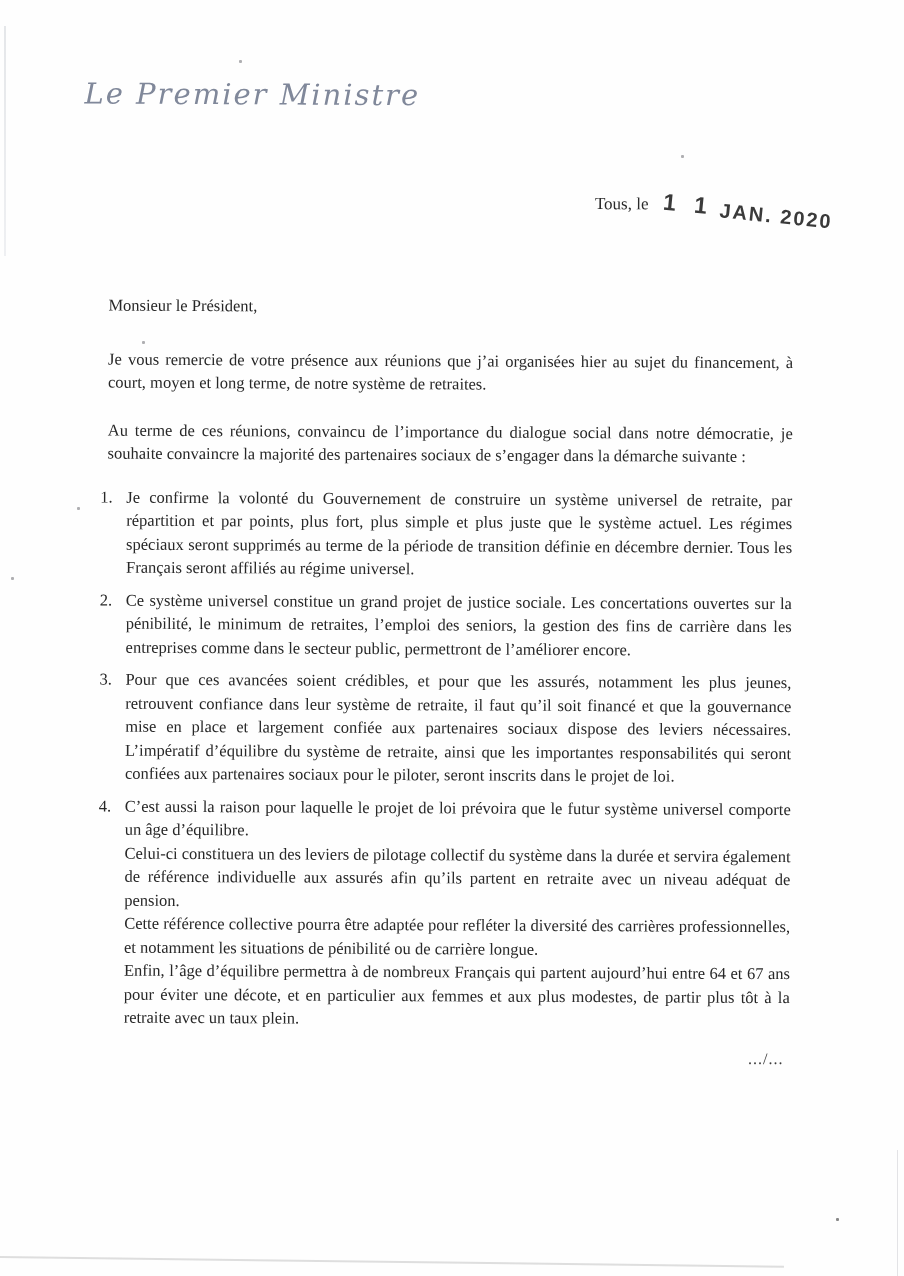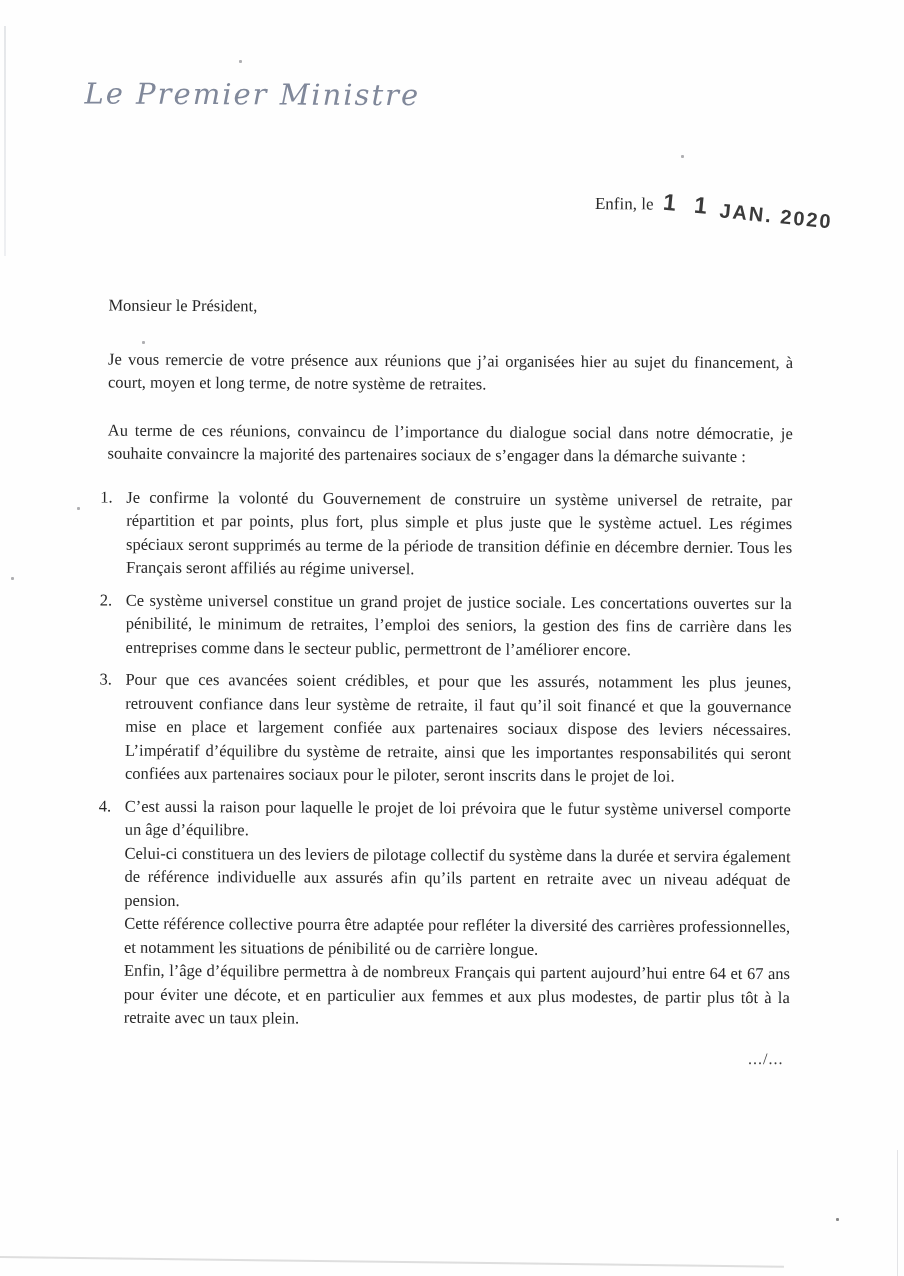--- a/index.html
+++ b/index.html
@@ -143,21 +143,21 @@
   <div class="artifact speck" style="left:142px; top:341px;"></div>
   <div class="artifact speck" style="left:77px; top:507px;"></div>
   <div class="artifact speck" style="left:11px; top:577px;"></div>
   <div class="artifact speck" style="left:836px; top:1218px; background:#555;"></div>
 
   <div class="content">
 
     <div class="letterhead">Le Premier Ministre</div>
 
     <div class="dateline">
-      <span>Enfin, le</span>
+      <span>Tous, le</span>
       <span class="date-stamp">
         <span class="stamp-day">1 1</span><span class="stamp-rest">JAN. 2020</span>
       </span>
     </div>
 
     <div class="body-block">
 
       <p class="salutation">Monsieur le Président,</p>
 
       <p class="para p1">Je vous remercie de votre présence aux réunions que j’ai organisées hier au sujet du financement, à court, moyen et long terme, de notre système de retraites.</p>

